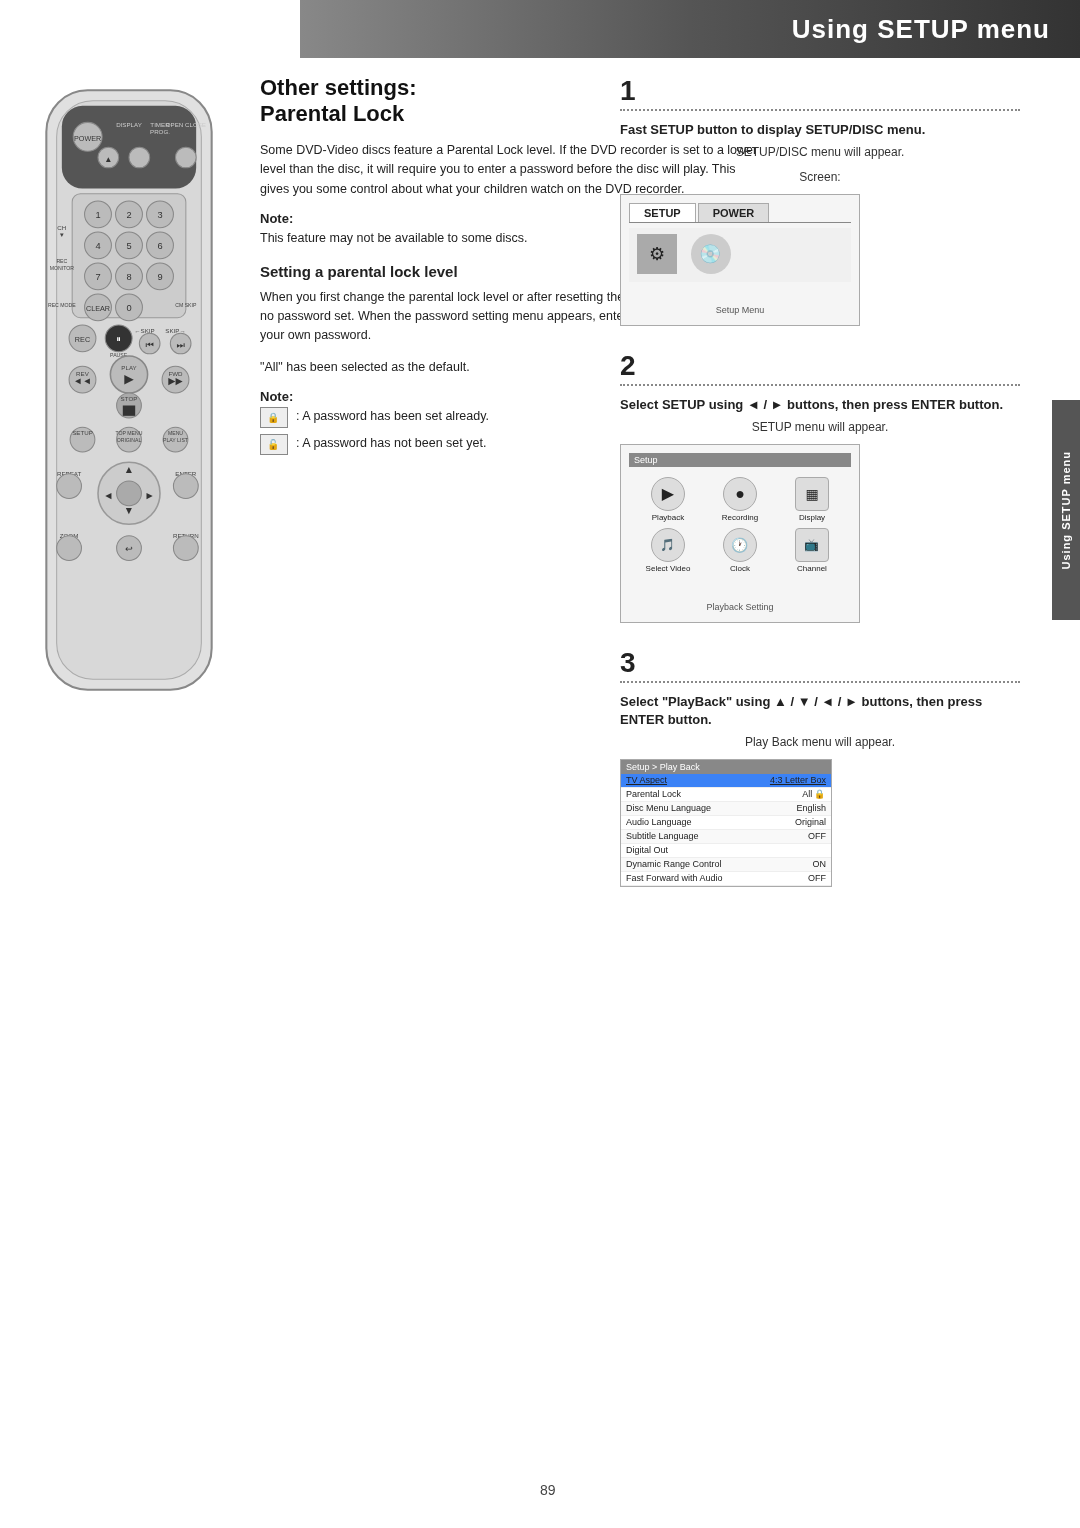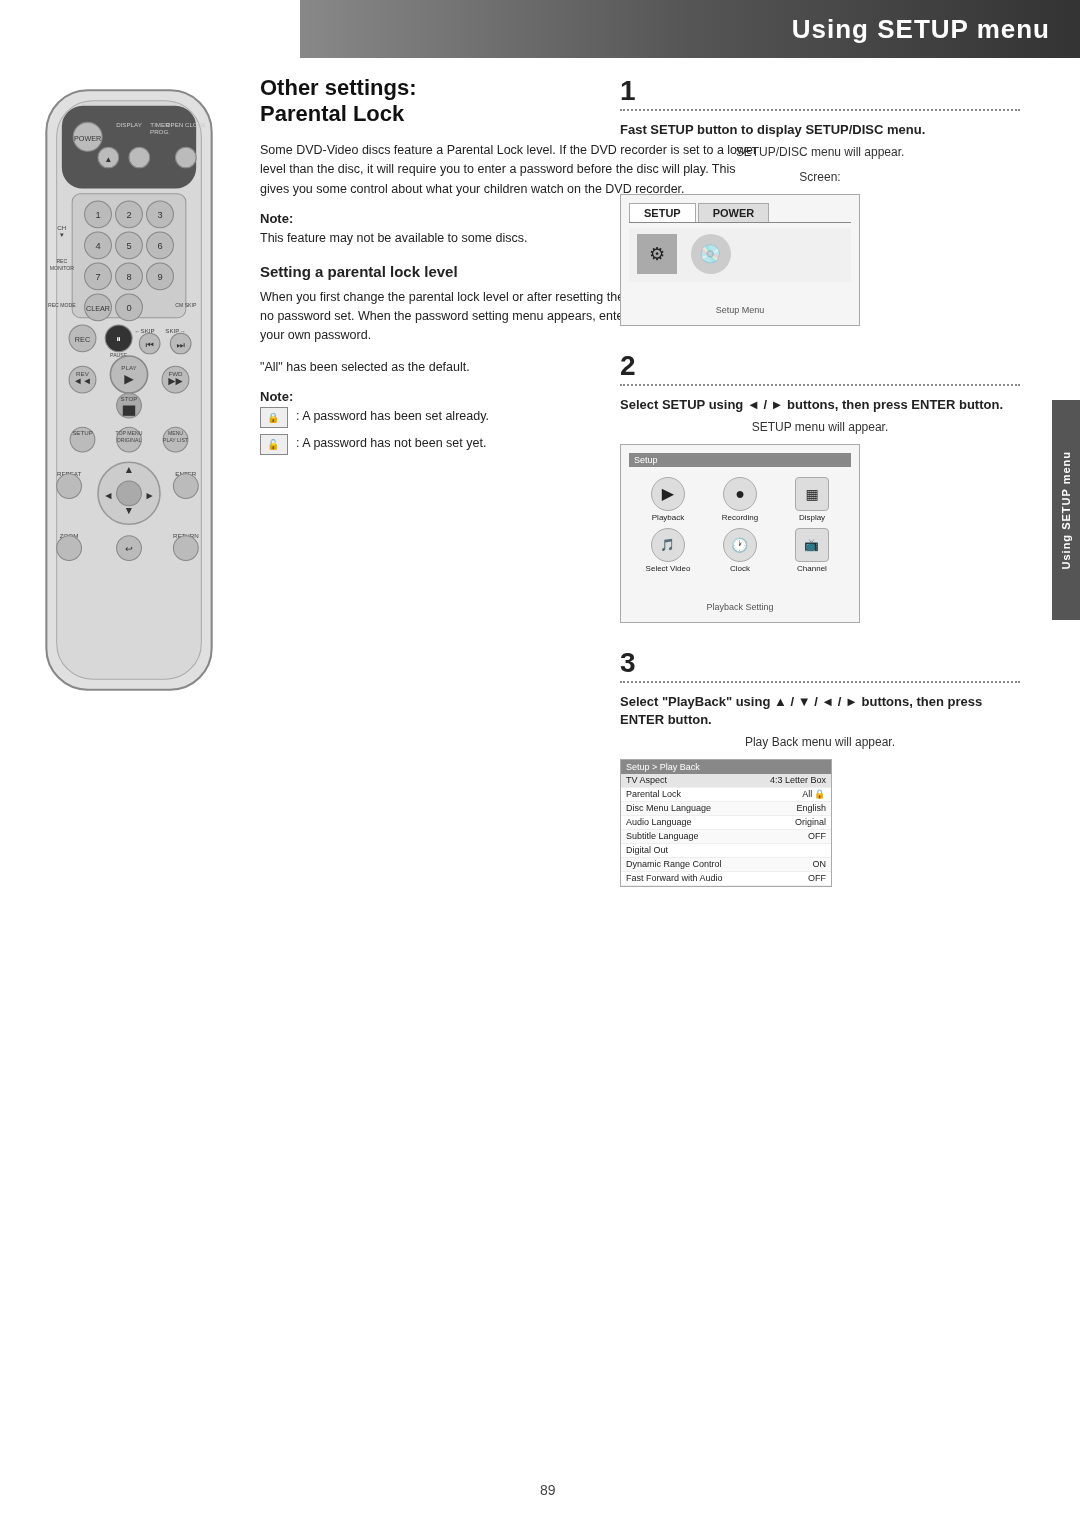--- a/index.html
+++ b/index.html
@@ -473,21 +473,21 @@
   <div class="step-block">
     <span class="step-number">3</span>
     <div class="step-dots"></div>
     <div class="step-instruction">Select "PlayBack" using ▲ / ▼ / ◄ / ► buttons, then press ENTER button.</div>
     <div class="step-desc">Play Back menu will appear.</div>
 
     <div class="playback-table">
       <div class="table-title">Setup &gt; Play Back</div>
       <table>
         <tbody id="table-body">
-            <tr style="background: #e5e5e5;">
+            <tr style="background: #3b82f6; text-decoration: underline;">
               <td>TV Aspect</td>
               <td>4:3 Letter Box</td>
             </tr>
             <tr>
               <td>Parental Lock</td>
               <td>All  🔒</td>
             </tr>
             <tr style="background: rgb(249, 249, 249);">
               <td>Disc Menu Language</td>
               <td>English</td>

